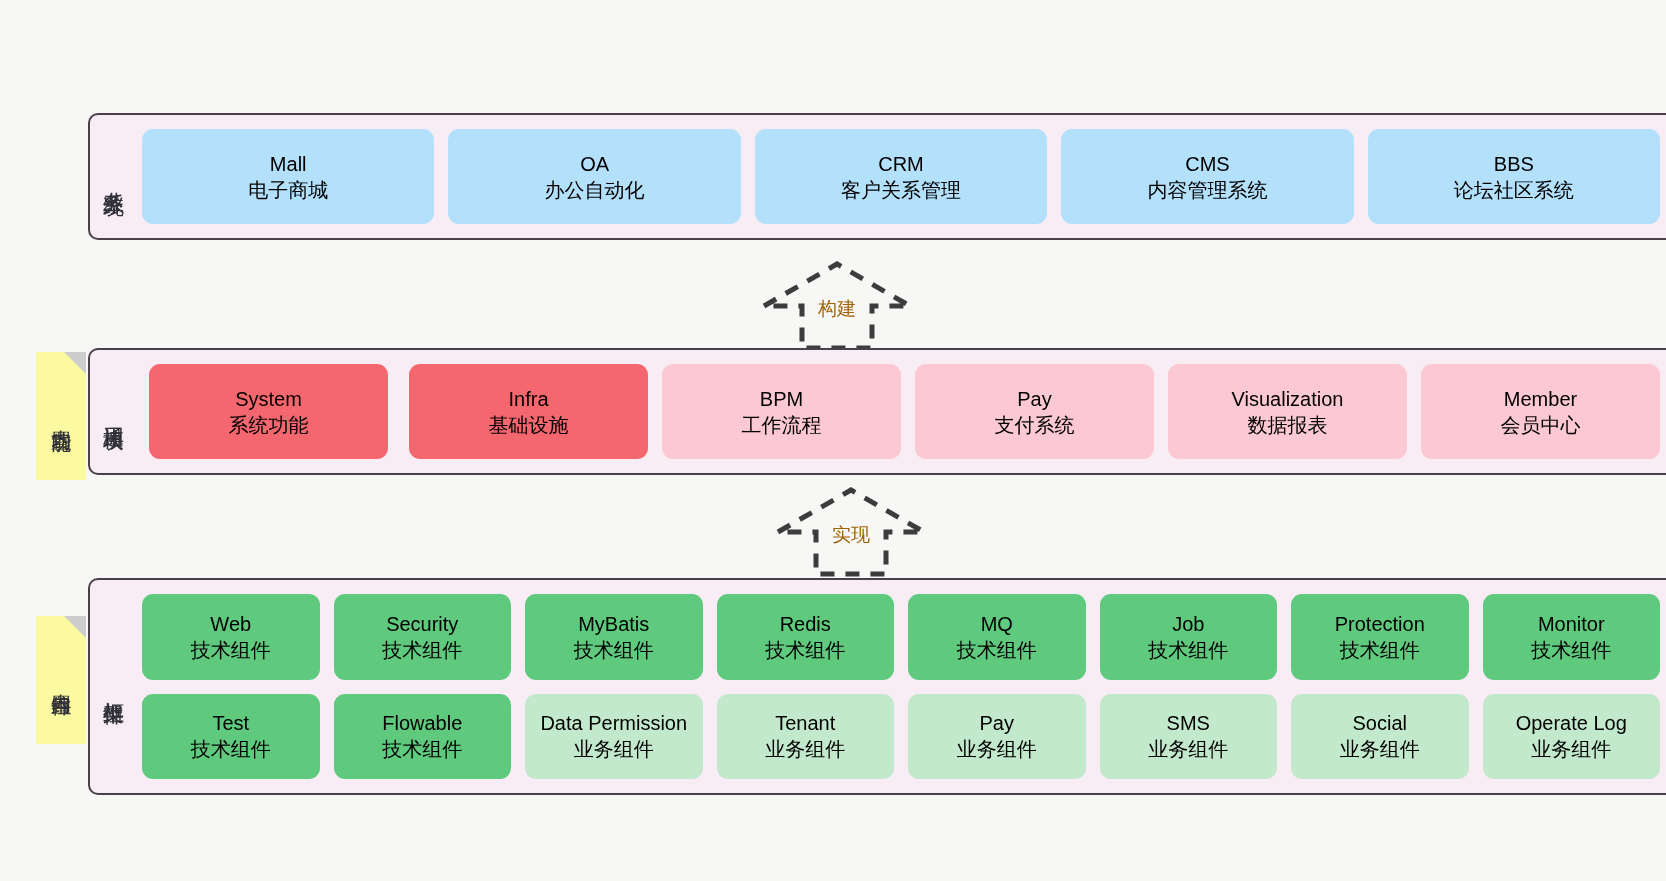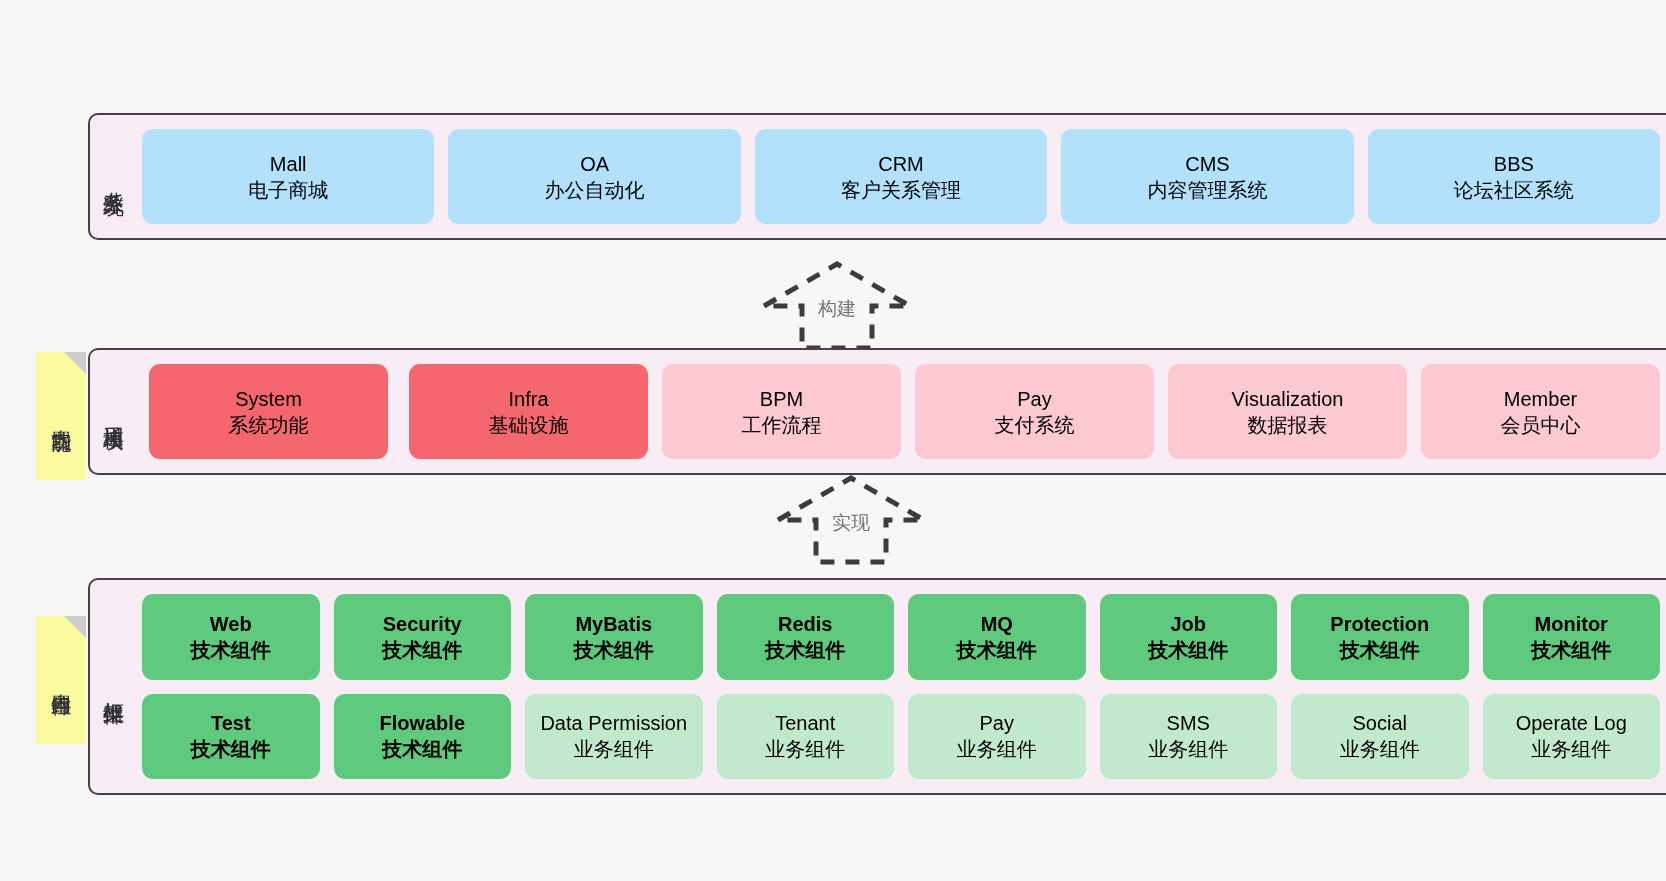--- a/index.html
+++ b/index.html
@@ -71,21 +71,21 @@
     min-width: 0;
     padding: 4px 2px;
   }
   .card .en { white-space: normal; }
   .card .cn { white-space: nowrap; }
 
   
   .c-blue       { background: #b3e0fb; }
   .c-red        { background: #f4676e; margin-left: 7px; }
   .c-pink       { background: #fcc9d2; justify-content: center; }
-  .c-green      { background: #5fc97e; font-weight: bold; }
+  .c-green      { background: #5fc97e; }
   .c-greenlight { background: #c3e9cd; }
 
   
   .note {
     position: absolute;
     box-sizing: border-box;
     background: #fbfaa0;
     display: flex;
     align-items: center;
     justify-content: center;
@@ -114,21 +114,21 @@
     height: 92px;
   }
   .arrow svg { display: block; overflow: visible; }
   .arrow-label {
     position: absolute;
     left: 0;
     right: 0;
     top: 38px;
     text-align: center;
     font-size: 19px;
-    color: #737373;
+    color: #a16207;
     background: transparent;
   }
 </style>
 </head>
 <body>
 
 <div class="layer" style="left:88px; top:113px; width:1590px; height:127px;">
   <div class="layer-title">业务系统</div>
   <div class="cards">
     <div class="card-row">
@@ -193,21 +193,21 @@
         <span class="cn">数据报表</span>
       </div>
       <div class="card c-pink">
         <span class="en">Member</span>
         <span class="cn">会员中心</span>
       </div>
     </div>
   </div>
 </div>
 
-<div class="arrow" style="left:776px; top:472px;">
+<div class="arrow" style="left:776px; top:484px;">
   <svg width="150" height="92" viewBox="0 0 150 92" fill="none">
     <path d="M 2 48 L 75 6 L 148 48 L 110 48 L 110 90 L 40 90 L 40 48 Z" stroke="#3c3c3c" stroke-width="5" stroke-dasharray="14 11" stroke-linejoin="miter" fill="none"></path>
   </svg>
   <div class="arrow-label">实现</div>
 </div>
 
 <div class="note" style="left:36px; top:616px; width:50px; height:128px;">
   <span class="fold"></span>
   <span>内置组件</span>
 </div>

